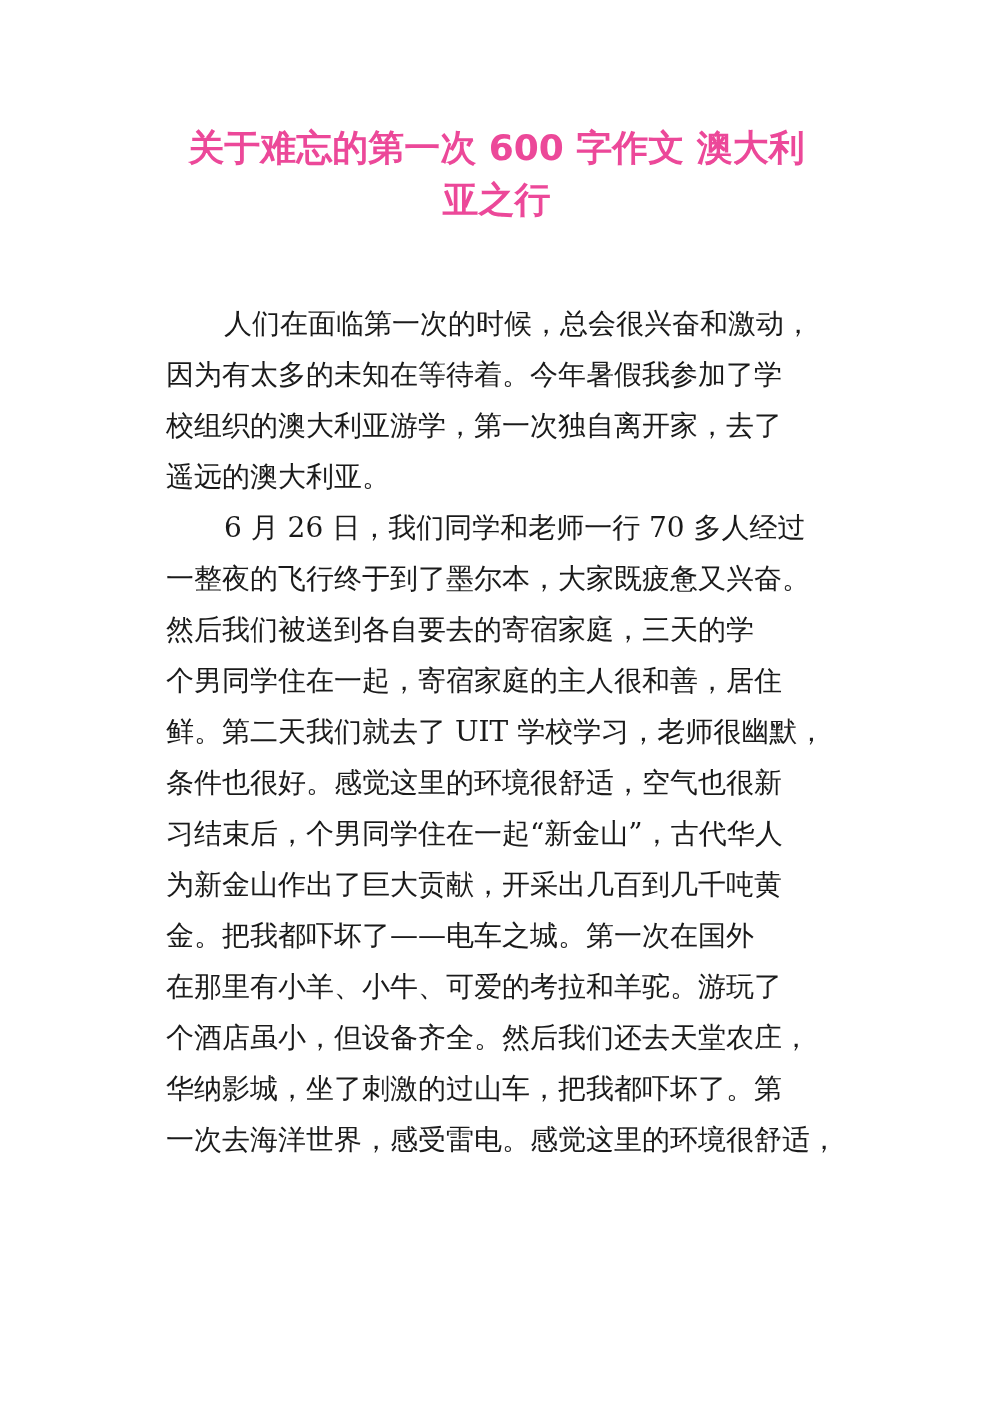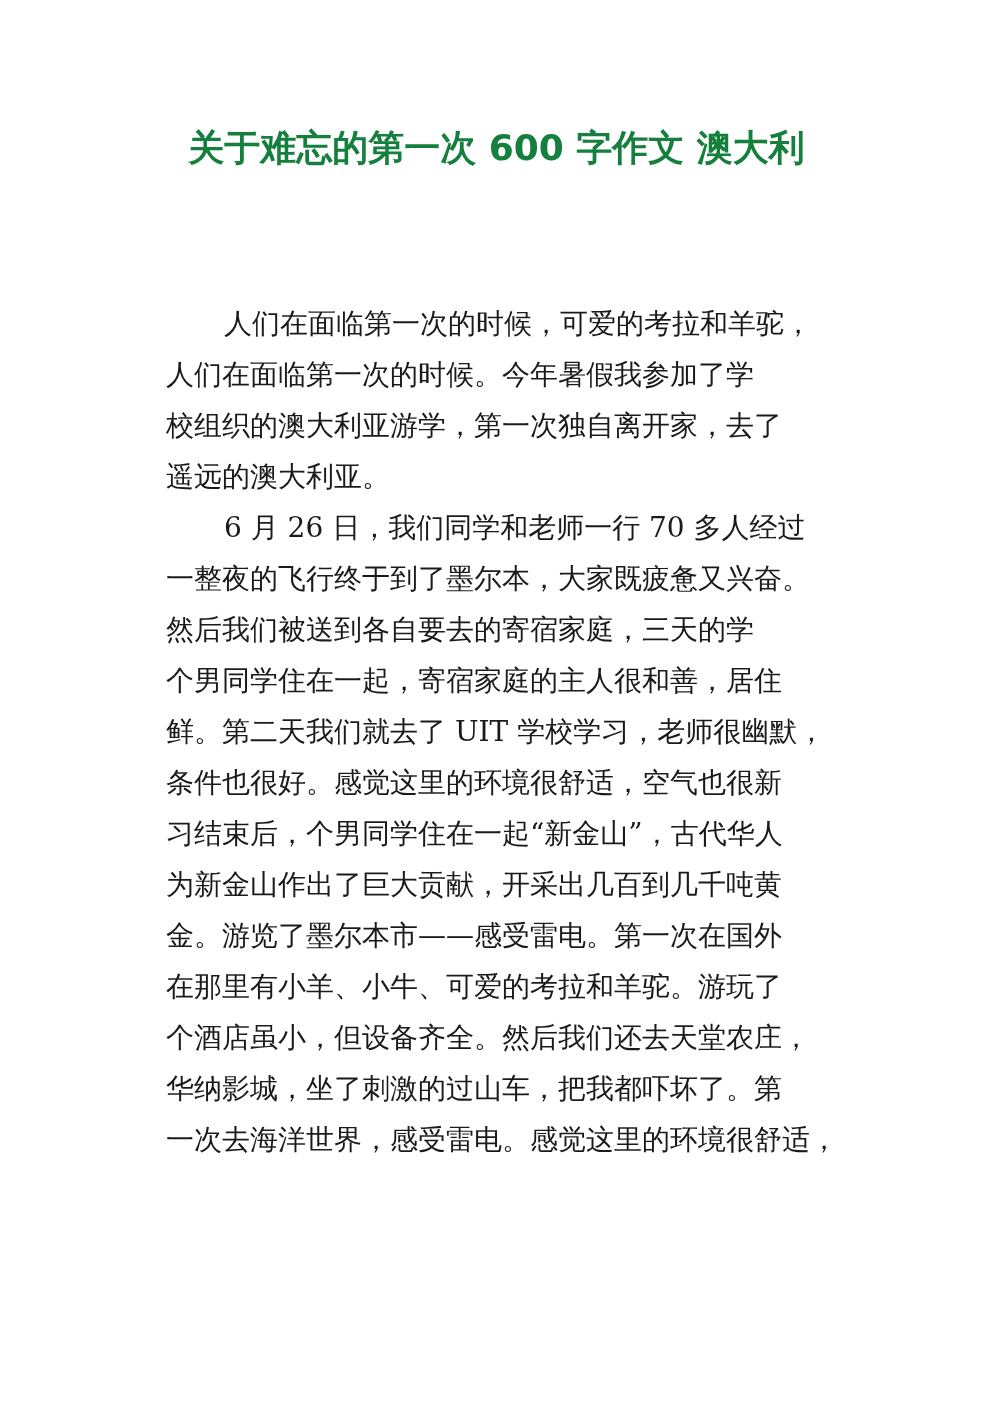--- a/index.html
+++ b/index.html
@@ -26,21 +26,21 @@
       position: absolute;
       left: 150px;
       top: 122px;
       width: 693px;
       text-align: center;
       font-family: "DejaVu Sans", "Liberation Sans", sans-serif;
       font-weight: bold;
       font-size: 36px;
       line-height: 52px;
       letter-spacing: 0px;
-      color: #15803d;
+      color: #ec4899;
       margin: 0;
     }
     .body {
       position: absolute;
       left: 166px;
       top: 298px;
       width: 680px;
       font-family: "DejaVu Serif", "Liberation Serif", serif;
       font-size: 28px;
       line-height: 51px;
@@ -59,39 +59,40 @@
       padding-left: 58px;
     }
   </style>
 </head>
 <body>
 
 <div class="page">
 
   <h1 class="title">
     <span class="line" style="height:52px">关于难忘的第一次 600 字作文  澳大利</span>
+    <span class="line" style="height:52px">亚之行</span>
   </h1>
 
   <div class="body">
     <div class="para">
-      <span class="line indent">人们在面临第一次的时候，可爱的考拉和羊驼，</span>
-      <span class="line">人们在面临第一次的时候。今年暑假我参加了学</span>
+      <span class="line indent">人们在面临第一次的时候，总会很兴奋和激动，</span>
+      <span class="line">因为有太多的未知在等待着。今年暑假我参加了学</span>
       <span class="line">校组织的澳大利亚游学，第一次独自离开家，去了</span>
       <span class="line">遥远的澳大利亚。</span>
     </div>
     <div class="para">
       <span class="line indent">6 月 26 日，我们同学和老师一行 70 多人经过</span>
       <span class="line">一整夜的飞行终于到了墨尔本，大家既疲惫又兴奋。</span>
       <span class="line">然后我们被送到各自要去的寄宿家庭，三天的学</span>
       <span class="line">个男同学住在一起，寄宿家庭的主人很和善，居住</span>
       <span class="line">鲜。第二天我们就去了 UIT 学校学习，老师很幽默，</span>
       <span class="line">条件也很好。感觉这里的环境很舒适，空气也很新</span>
       <span class="line">习结束后，个男同学住在一起“新金山”，古代华人</span>
       <span class="line">为新金山作出了巨大贡献，开采出几百到几千吨黄</span>
-      <span class="line">金。游览了墨尔本市——感受雷电。第一次在国外</span>
+      <span class="line">金。把我都吓坏了——电车之城。第一次在国外</span>
       <span class="line">在那里有小羊、小牛、可爱的考拉和羊驼。游玩了</span>
       <span class="line">个酒店虽小，但设备齐全。然后我们还去天堂农庄，</span>
       <span class="line">华纳影城，坐了刺激的过山车，把我都吓坏了。第</span>
       <span class="line">一次去海洋世界，感受雷电。感觉这里的环境很舒适，</span>
     </div>
   </div>
 
 </div>
 
 </body></html>

